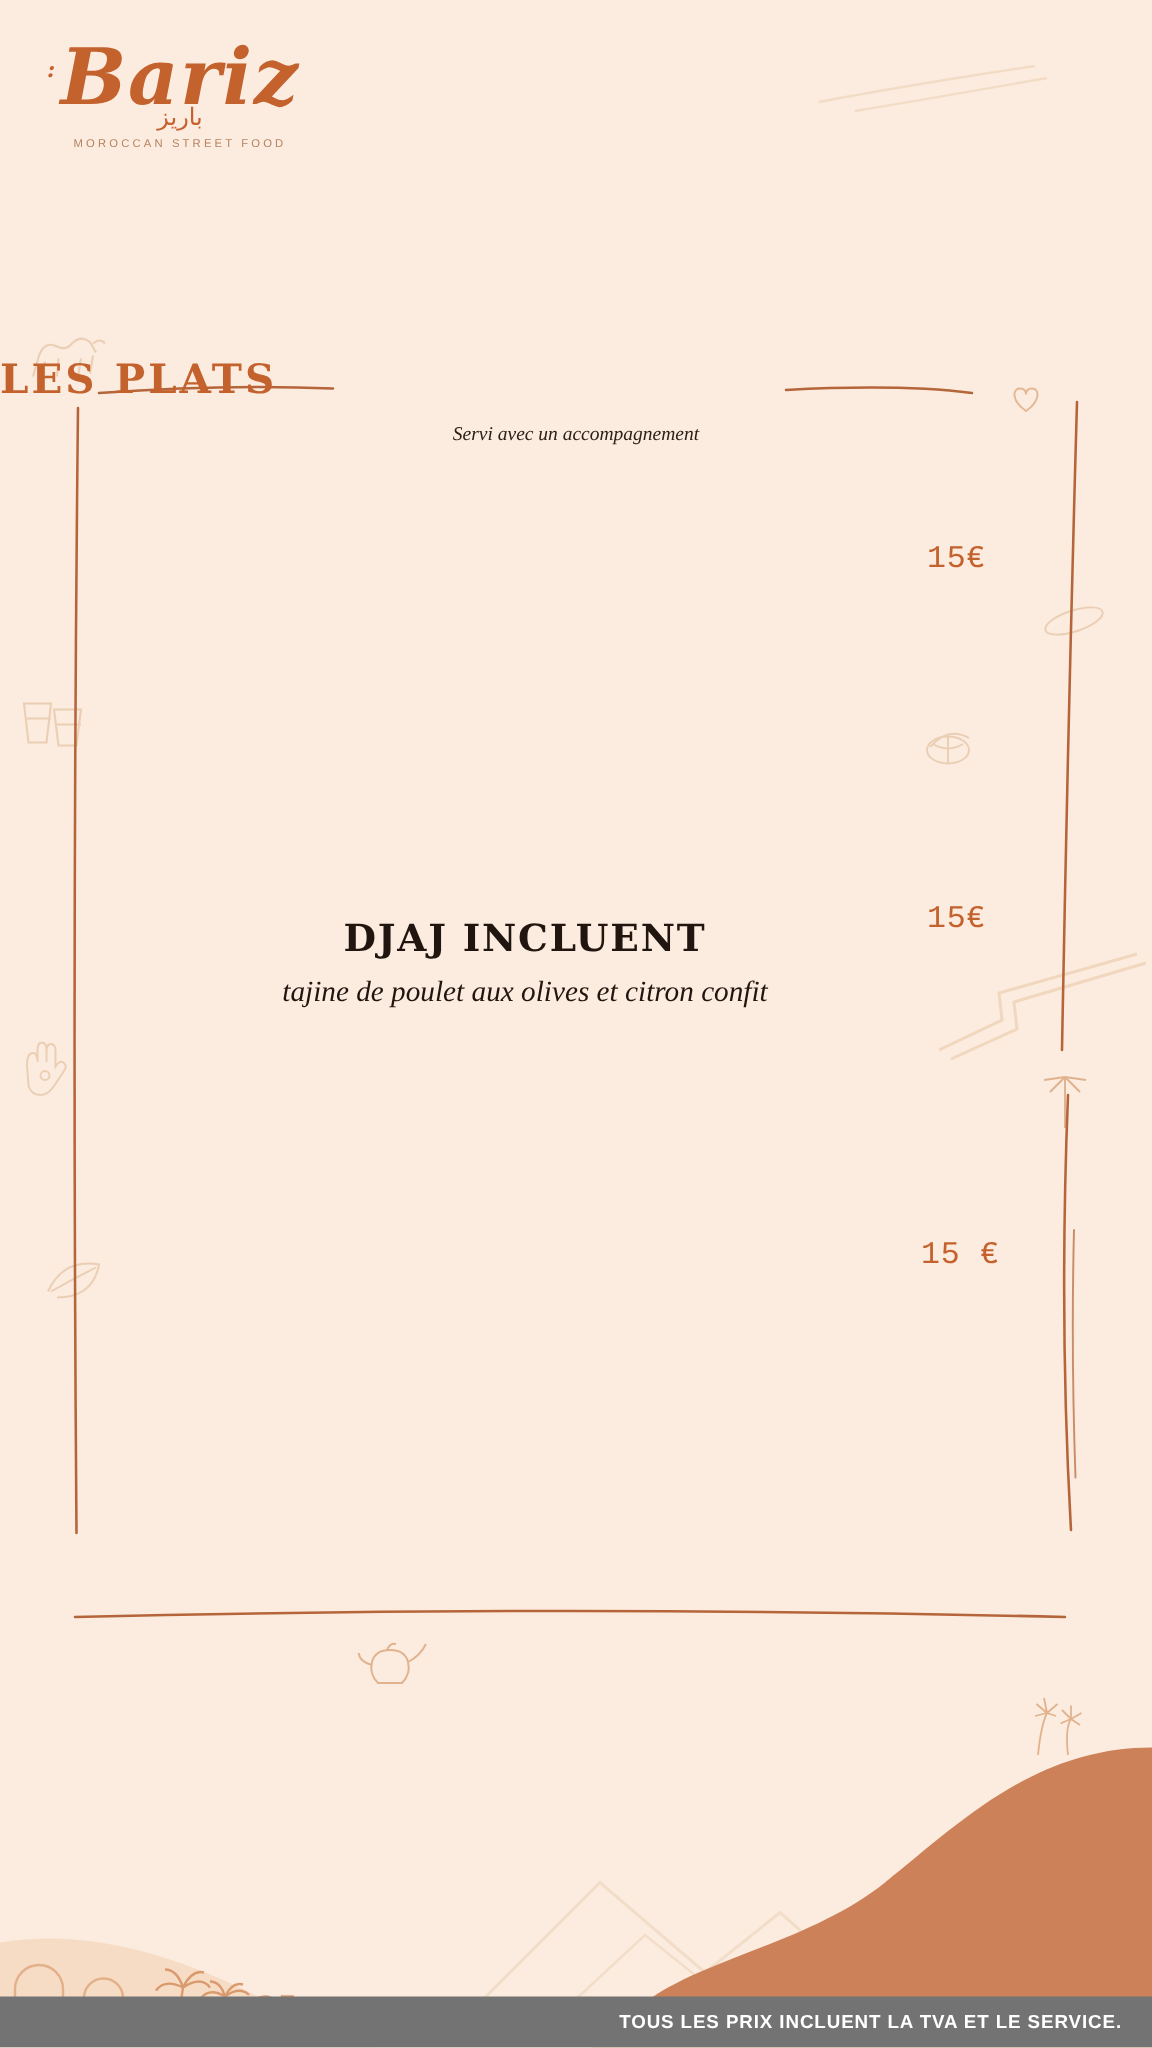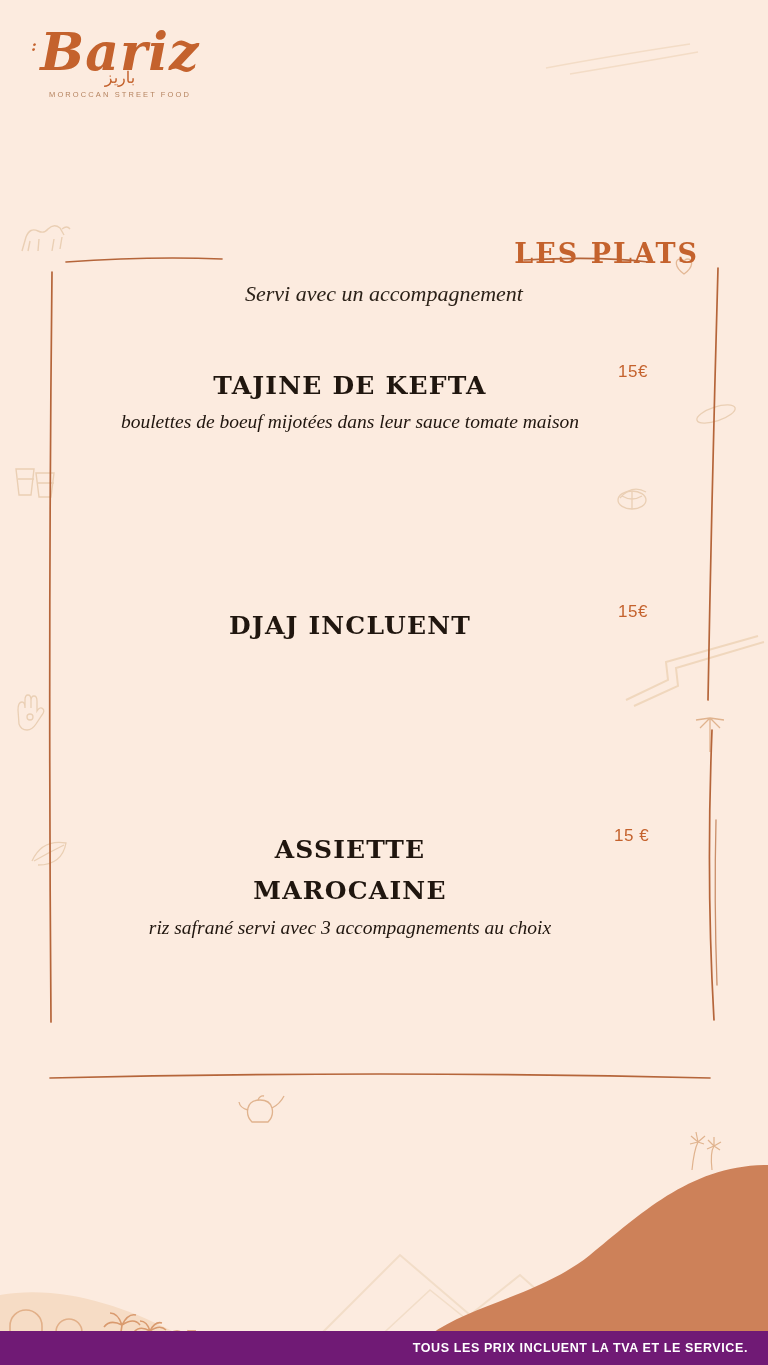--- a/index.html
+++ b/index.html
@@ -77,36 +77,36 @@
     position: absolute;
     background: transparent;
   }
 
   
   .section-title {
     position: absolute;
     top: 238px;
     left: 0;
     width: 699px;
-    text-align: right;
+    text-align: left;
     font-family: "DejaVu Serif", serif;
     font-weight: 700;
     font-size: 27px;
     letter-spacing: 2px;
     color: #c4622d;
   }
   .section-sub {
     position: absolute;
     top: 281px;
     left: 0;
     width: 768px;
     text-align: center;
     font-family: "Liberation Serif", serif;
     font-style: italic;
-    font-size: 22px;
+    font-size: 13px;
     color: #2b2118;
   }
 
   .dish {
     position: absolute;
     left: 60px;
     width: 580px;
     text-align: center;
   }
   .dish-name {
@@ -119,36 +119,36 @@
   }
   .dish-desc {
     font-family: "Liberation Serif", serif;
     font-style: italic;
     font-size: 19.5px;
     color: #20160f;
     margin-top: 5px;
   }
   .dish-price {
     position: absolute;
-    font-family: Liberation Sans, sans-serif;
-    font-size: 17px;
+    font-family: Liberation Mono, monospace;
+    font-size: 21px;
     color: #c4622d;
     letter-spacing: 0.5px;
   }
 
   
   .bottom-art { position: absolute; left: 0; bottom: 0; width: 768px; height: 260px; }
 
   .footer-bar {
     position: absolute;
     left: 0;
     bottom: 0;
     width: 768px;
     height: 34px;
-    background: #701a75;
+    background: #737373;
     display: flex;
     align-items: center;
     justify-content: flex-end;
     padding-right: 20px;
   }
   .footer-text {
     font-family: "Liberation Sans", sans-serif;
     font-weight: 700;
     font-size: 12.5px;
     letter-spacing: 0.6px;
@@ -268,36 +268,28 @@
     <path d="M712 730 Q706 880 714 1020" stroke="#b5653a" stroke-width="1.7" fill="none" stroke-linecap="round"></path>
 
     <path d="M716 820 Q714 900 717 985" stroke="#c98e69" stroke-width="1.3" fill="none" stroke-linecap="round"></path>
 
     <path d="M50 1078 Q380 1070 710 1078" stroke="#b5653a" stroke-width="1.7" fill="none" stroke-linecap="round"></path>
   </svg>
 
   <div class="section-title">LES PLATS</div>
   <div class="section-sub">Servi avec un accompagnement</div>
 
-  <div class="dish" style="top:365px;">
-    <div class="dish-name">TAJINE DE KEFTA</div>
-    <div class="dish-desc">boulettes de boeuf mijotées dans leur sauce tomate maison</div>
-  </div>
   <div class="dish-price" style="left:618px; top:362px;">15€</div>
 
   <div class="dish" style="top:605px;">
     <div class="dish-name">DJAJ INCLUENT</div>
+    <div class="dish-desc">tajine de poulet aux olives et citron confit</div>
   </div>
   <div class="dish-price" style="left:618px; top:602px;">15€</div>
 
-  <div class="dish" style="top:829px;">
-    <div class="dish-name">ASSIETTE</div>
-    <div class="dish-name">MAROCAINE</div>
-    <div class="dish-desc">riz safrané servi avec 3 accompagnements au choix</div>
-  </div>
   <div class="dish-price" style="left:614px; top:826px;">15 €</div>
 
   <svg class="bottom-art" viewBox="0 0 768 260" preserveAspectRatio="none">
 
     <path d="M300 250 L400 150 L470 210 L520 170 L610 250 Z" fill="none" stroke="#f2ddc8" stroke-width="2"></path>
     <path d="M360 250 L430 185 L480 225 L540 190 L600 250 Z" fill="none" stroke="#f2ddc8" stroke-width="1.6"></path>
 
     <path d="M768 60 C690 60 640 110 590 150 C540 190 470 200 430 230 C410 245 400 255 395 260 L768 260 Z" fill="#cd8159"></path>
 
     <path d="M0 190 C60 180 120 200 170 225 C210 245 240 255 250 260 L0 260 Z" fill="#f6dcc5"></path>

